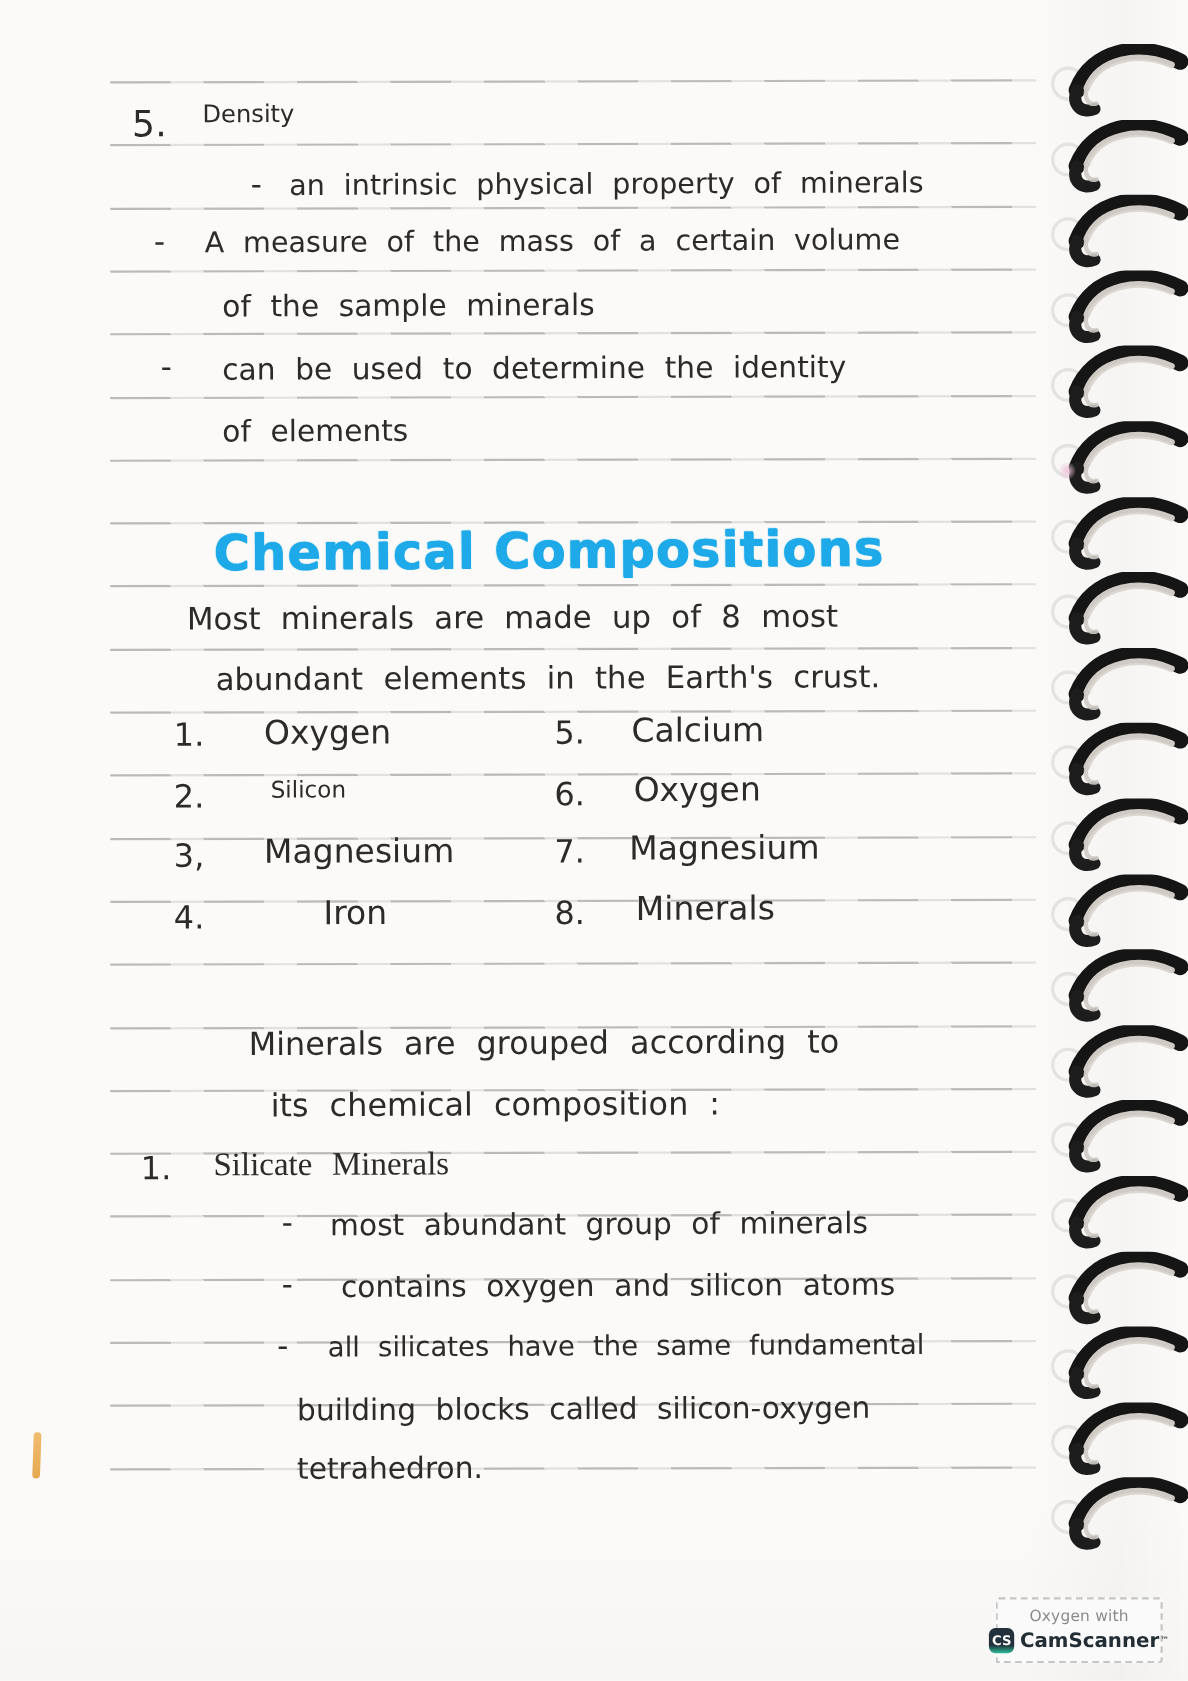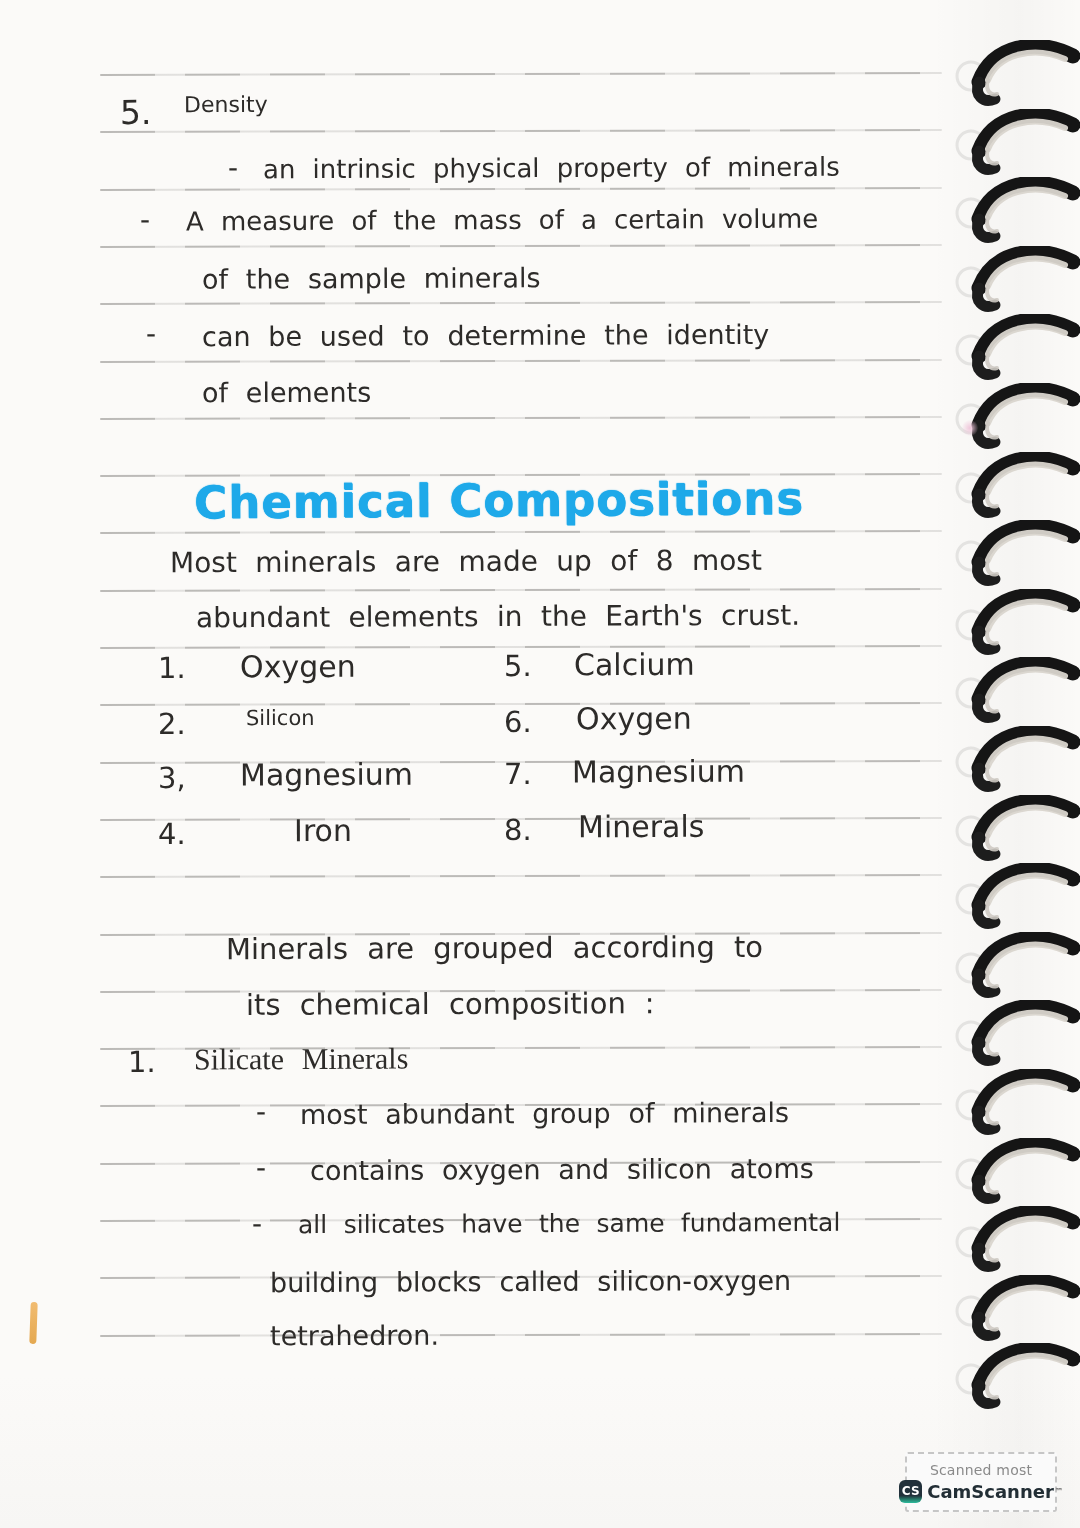--- a/index.html
+++ b/index.html
@@ -276,21 +276,21 @@
           <path d="M34,42 C29,55 38,64 50,59" stroke="#1d1d1d" stroke-width="11" fill="none" stroke-linecap="round"></path>
           <path d="M120,19 C90,6 54,13 43,40" stroke="#d9d5ce" stroke-width="6" fill="none" stroke-linecap="round" opacity="0.95"></path>
           <path d="M43,40 C40,50 45,56 52,54" stroke="#cfcbc4" stroke-width="4" fill="none" stroke-linecap="round" opacity="0.9"></path>
         </svg></div>
     </div>
 
   <div class="artifact-orange"></div>
   <div class="artifact-pink"></div>
 
   <div class="badge">
-    <div class="badge-top">Scanned most</div>
+    <div class="badge-top">Oxygen with</div>
     <div class="badge-row">
       <div class="cs-icon">
         <span>CS</span>
       </div>
       <div class="badge-app">
         <span>CamScanner</span>
         <span class="tm">™</span>
       </div>
     </div>
   </div>

